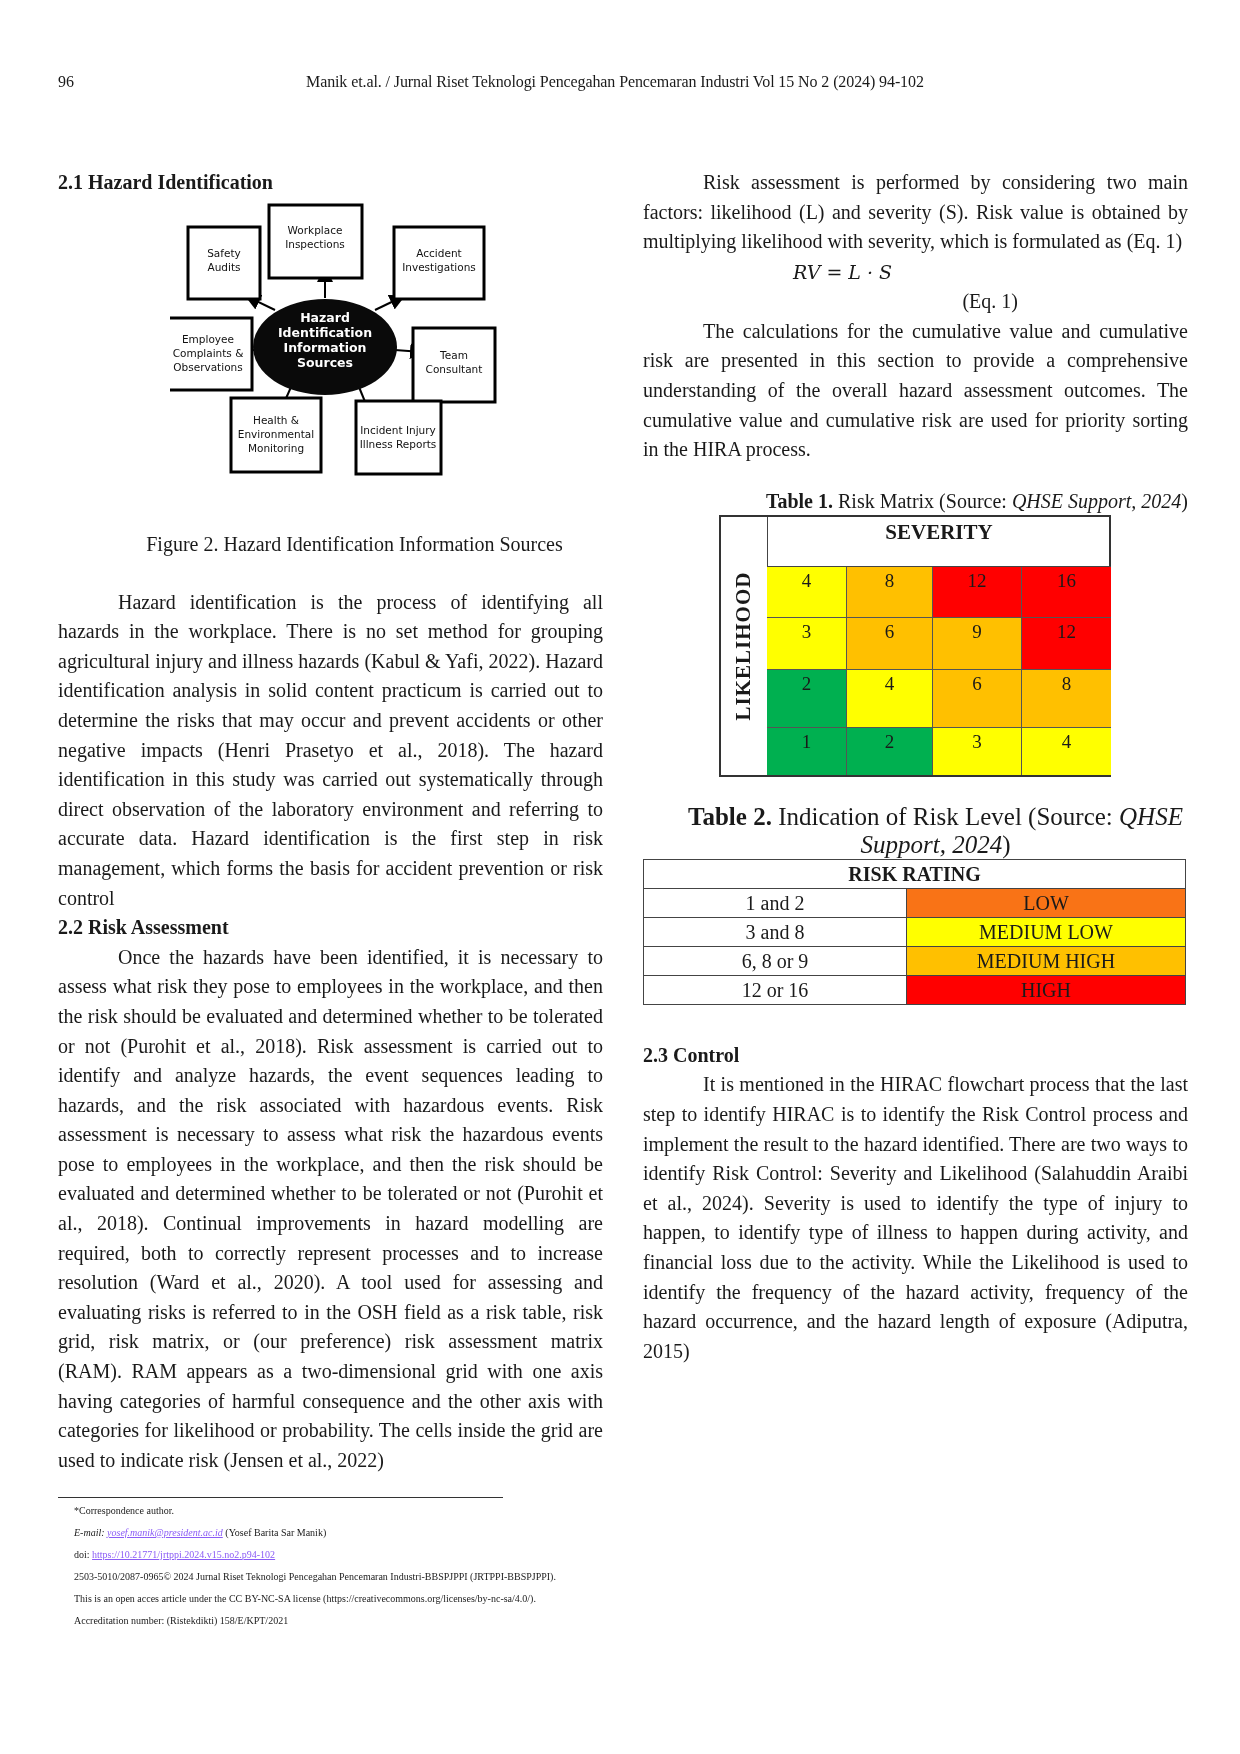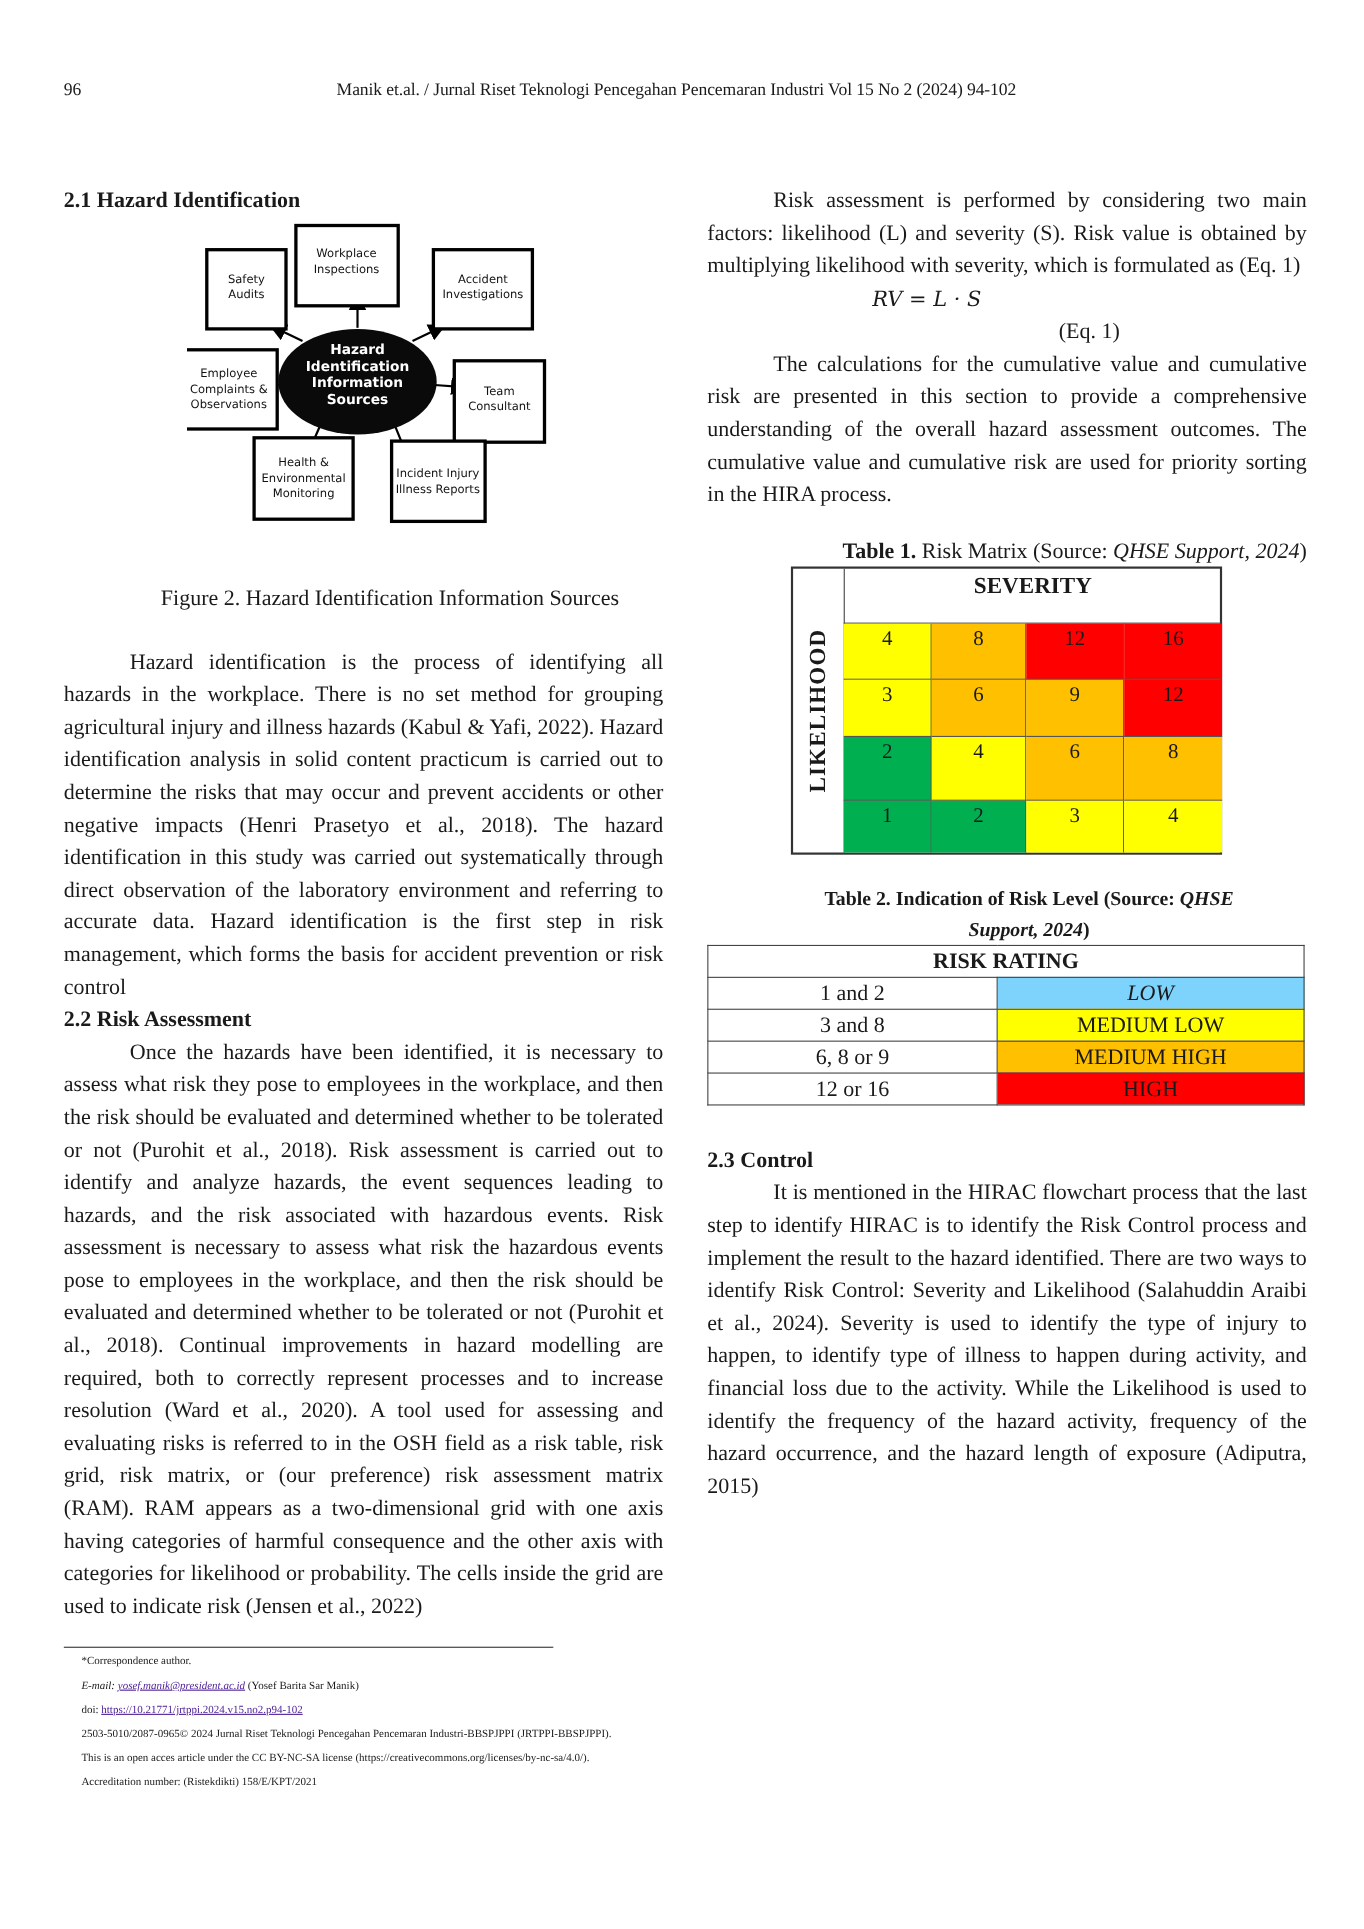--- a/index.html
+++ b/index.html
@@ -54,34 +54,34 @@
     position: absolute; left: 46px; top: 50px; width: 344px; height: 208px;
     display: grid; grid-template-columns: 80px 86px 89px 89px;
     grid-template-rows: 51px 52px 58px 47px;
   }
   .matrix .cell {
     text-align: center; font-size: 19px; line-height: 28px;
     border-right: 1px solid #555; border-bottom: 1px solid #555; box-sizing: border-box;
   }
 
   
-  .rating-caption { text-align: center; font-size: 18px; line-height: 28px; padding-left: 40px; font-weight: bold; }
+  .rating-caption { text-align: center; font-size: 25px; line-height: 28px; padding-left: 40px; }
   .rating-table {
     border-collapse: collapse; width: 543px; margin-left: 0px; font-size: 20px;
   }
   .rating-table td, .rating-table th {
     border: 1.5px solid #444; text-align: center; height: 28px; padding: 0; line-height: 26px;
   }
   .rating-table th { font-weight: bold; font-size: 20px; }
   .rating-table td.range { width: 262px; }
 
   
   .footnote-rule { position: absolute; left: 58px; top: 1497px; width: 445px; border-top: 1.5px solid #333; }
   .footnote { position: absolute; left: 74px; top: 1500px; font-size: 10px; line-height: 22px; }
-  .footnote a { color: #4c1d95; text-decoration: underline; }
+  .footnote a { color: #8b5cf6; text-decoration: underline; }
   .footnote i { font-style: italic; }
 </style>
 </head>
 <body>
 
 <div>
   <span class="header-page">96</span>
   <span class="header-journal">Manik et.al. / Jurnal Riset Teknologi Pencegahan Pencemaran Industri Vol 15 No 2 (2024) 94-102</span>
 </div>
 
@@ -195,21 +195,21 @@
   </div>
   <table class="rating-table">
     <thead>
       <tr>
           <th colspan="2">RISK RATING</th>
         </tr>
     </thead>
     <tbody id="rating-body">
         <tr>
           <td class="range">1 and 2</td>
-          <td style="background: #7dd3fc; font-style: italic;">LOW</td>
+          <td style="background: #f97316;">LOW</td>
         </tr>
         <tr>
           <td class="range">3 and 8</td>
           <td style="background: rgb(255, 255, 0);">MEDIUM LOW</td>
         </tr>
         <tr>
           <td class="range">6, 8 or 9</td>
           <td style="background: rgb(255, 192, 0);">MEDIUM HIGH</td>
         </tr>
         <tr>

